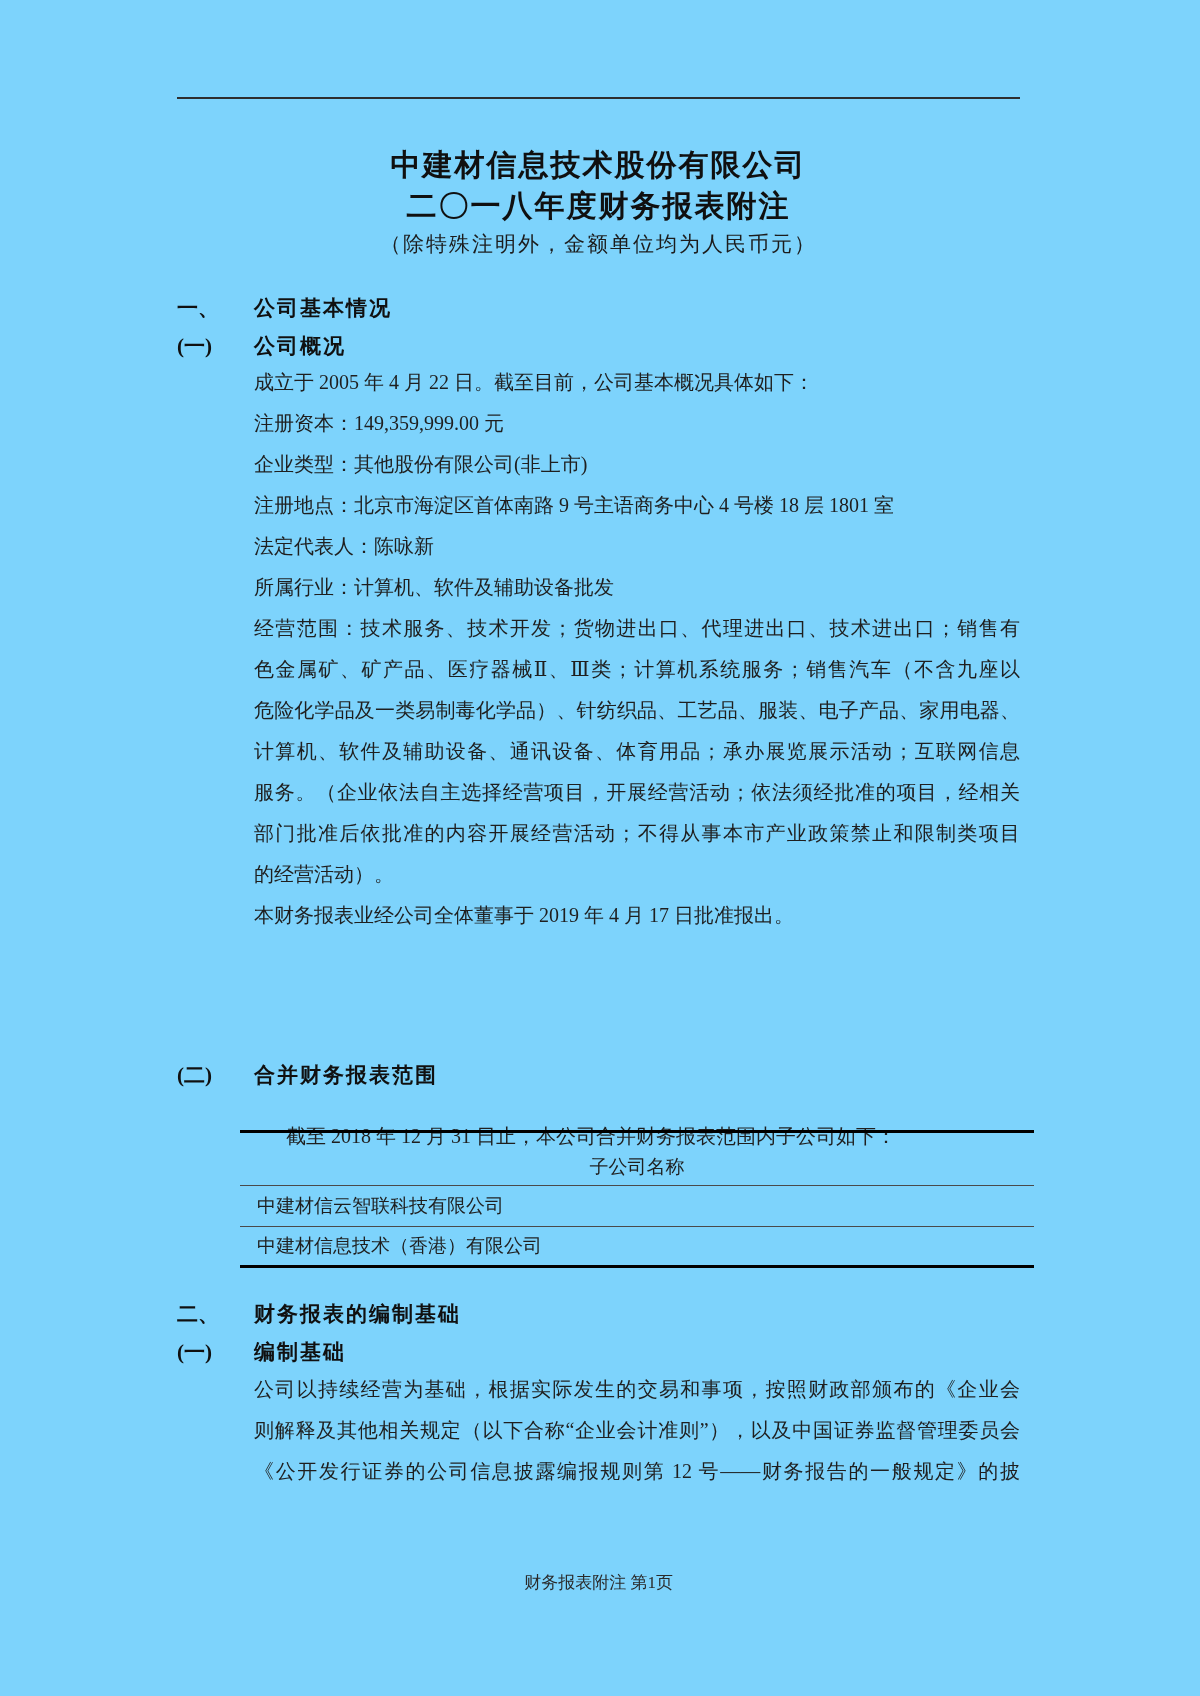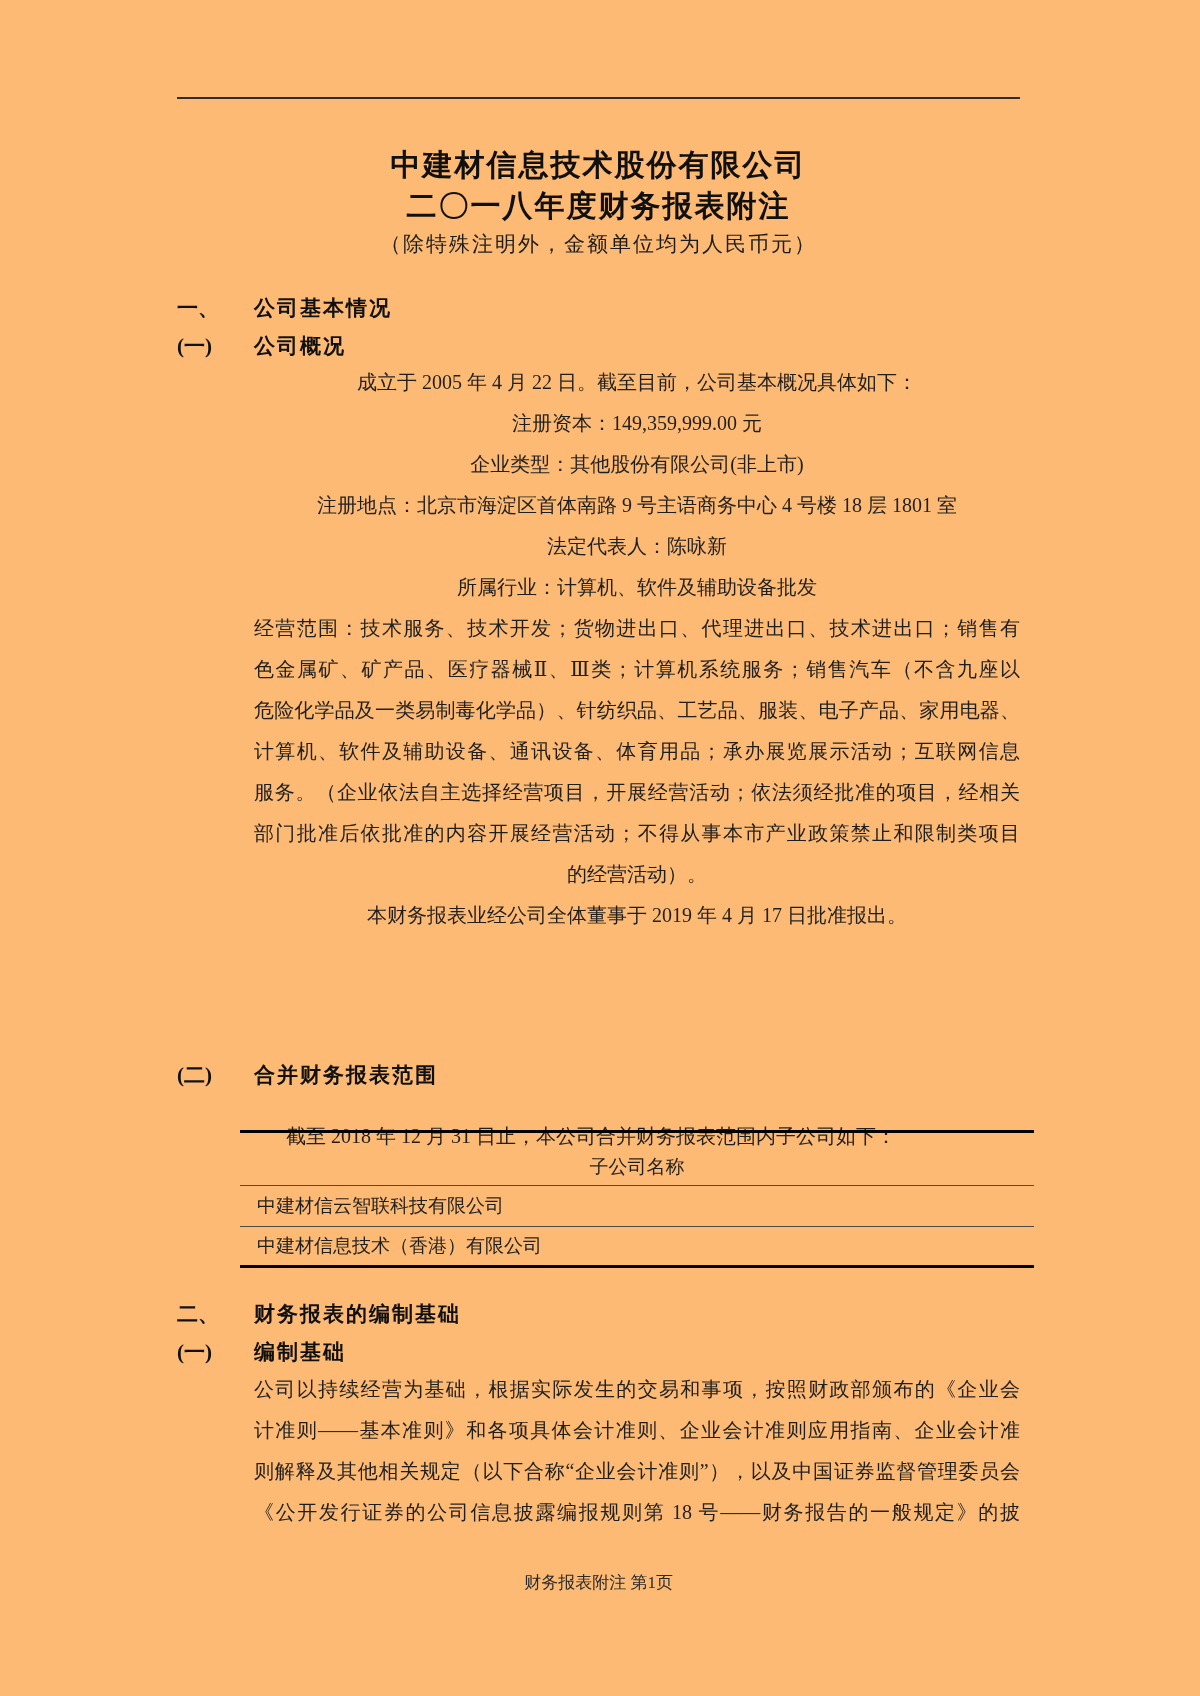--- a/index.html
+++ b/index.html
@@ -11,21 +11,21 @@
     width: 1200px;
     height: 1696px;
     overflow: hidden;
     font-family: "Liberation Serif", "DejaVu Serif", serif;
     color: #222222;
   }
   .page {
     position: relative;
     width: 1200px;
     height: 1696px;
-    background: #fdba74;
+    background: #7dd3fc;
   }
   .content {
     position: absolute;
     left: 177px;
     top: 0;
     width: 843px;
     height: 1696px;
   }
   .header-rule {
     position: absolute;
@@ -72,21 +72,21 @@
     letter-spacing: 0;
   }
   .body-block {
     position: absolute;
     left: 77px;
     width: 766px;
     font-size: 20px;
     line-height: 41px;
     color: #1f1f1f;
   }
-  .line { width: 766px; text-align: center; }
+  .line { width: 766px; }
   .line.full {
     text-align: justify;
     text-align-last: justify;
     text-justify: inter-character;
   }
   .intro-line {
     position: absolute;
     left: 77px;
     width: 766px;
     font-size: 20px;
@@ -194,21 +194,20 @@
       <span class="htxt">财务报表的编制基础</span>
     </div>
 
     <div class="heading" style="top:1337px;">
       <span class="lbl">(一)</span>
       <span class="htxt">编制基础</span>
     </div>
 
     <div class="body-block" style="top:1369px;">
       <div class="line full">公司以持续经营为基础，根据实际发生的交易和事项，按照财政部颁布的《企业会</div>
-      <div class="line full">计准则——基本准则》和各项具体会计准则、企业会计准则应用指南、企业会计准</div>
       <div class="line full">则解释及其他相关规定（以下合称“企业会计准则”），以及中国证券监督管理委员会</div>
-      <div class="line full">《公开发行证券的公司信息披露编报规则第 18 号——财务报告的一般规定》的披</div>
+      <div class="line full">《公开发行证券的公司信息披露编报规则第 12 号——财务报告的一般规定》的披</div>
     </div>
 
     <div class="page-footer">财务报表附注 第1页</div>
 
   </div>
 </div>
 
 </body></html>

